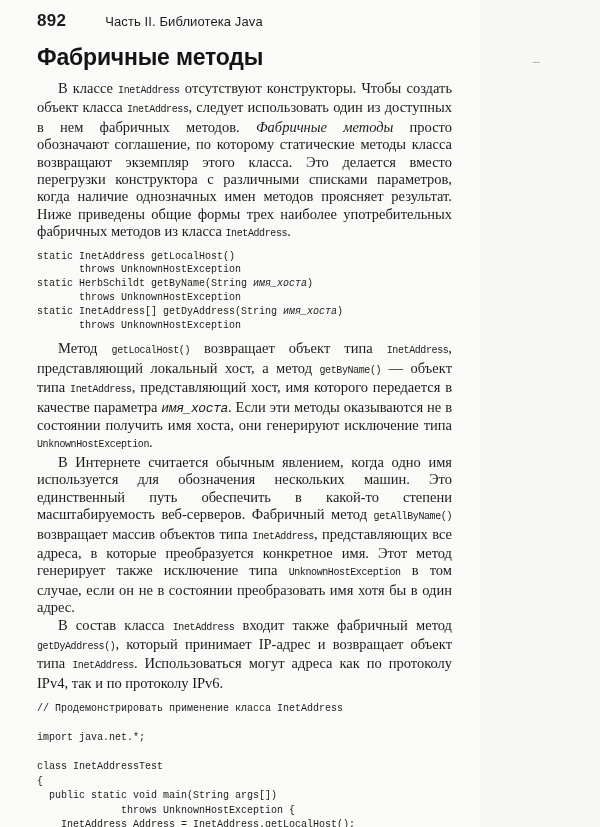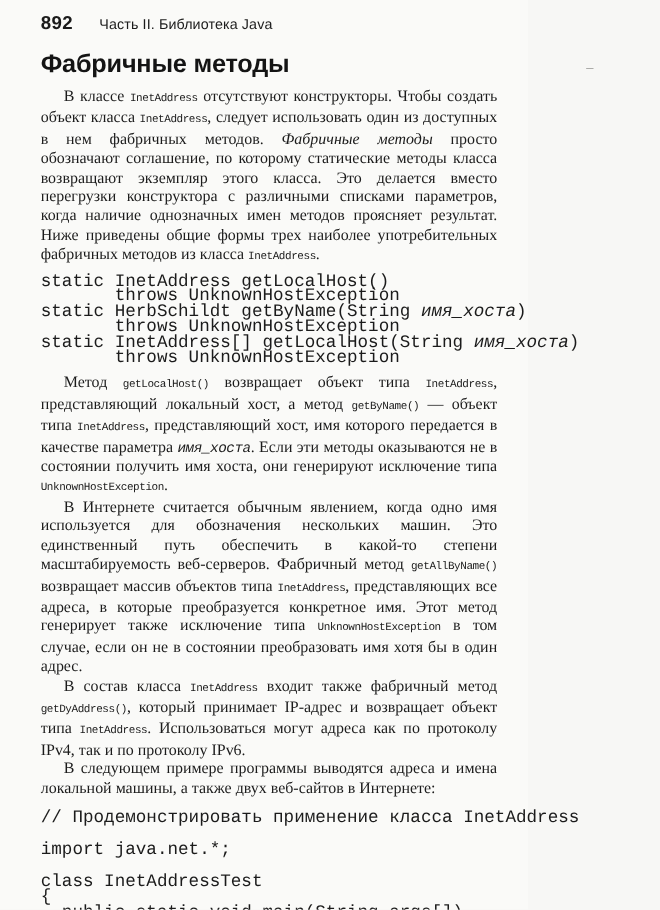--- a/index.html
+++ b/index.html
@@ -26,21 +26,21 @@
     font-family: "Liberation Sans", sans-serif;
     margin: 0 0 13px 0;
   }
   .page-number {
     font-weight: bold;
     font-size: 17px;
     letter-spacing: 0.3px;
   }
   .chapter {
     font-size: 13px;
-    margin-left: 24px;
+    margin-left: 39px;
     letter-spacing: 0.1px;
     text-align: center;
   }
   .section-title {
     font-family: "Liberation Sans", sans-serif;
     font-size: 23px;
     font-weight: bold;
     letter-spacing: -0.2px;
     margin: 0 0 9px 0;
     color: #141414;
@@ -68,21 +68,21 @@
   }
   .seg-i { font-style: italic; }
   .seg-mi {
     font-family: "Liberation Mono", monospace;
     font-style: italic;
     font-size: 13px;
     letter-spacing: -0.4px;
   }
   pre.code {
     font-family: "Liberation Mono", monospace;
-    font-size: 16px;
+    font-size: 10px;
     line-height: 13.8px;
     margin: 7px 0 8px 0;
     white-space: pre;
   }
   pre.code.program {
     line-height: 14.5px;
     margin-top: 10px;
     margin-bottom: 0;
   }
   .seg-ci { font-style: italic; }
@@ -99,26 +99,25 @@
   <h1 class="section-title">Фабричные методы</h1>
 
   <span class="artifact-dash">–</span>
 
   <div class="content">
       <p class="para indent"><span class="seg-r">В классе </span><span class="seg-m">InetAddress</span><span class="seg-r"> отсутствуют конструкторы. Чтобы создать объект класса </span><span class="seg-m">InetAddress</span><span class="seg-r">, следует использовать один из доступных в нем фабричных методов. </span><span class="seg-i">Фабричные методы</span><span class="seg-r"> просто обозначают соглашение, по которому статические методы класса возвращают экземпляр этого класса. Это делается вместо перегрузки конструктора с различными списками параметров, когда наличие однозначных имен методов проясняет результат. Ниже приведены общие формы трех наиболее употребительных фабричных методов из класса </span><span class="seg-m">InetAddress</span><span class="seg-r">.</span></p>
       <pre class="code signatures">static InetAddress getLocalHost()
        throws UnknownHostException
 <span class="seg-c">static HerbSchildt getByName(String </span><span class="seg-ci">имя_хоста</span><span class="seg-c">)</span>
        throws UnknownHostException
-<span class="seg-c">static InetAddress[] getLocalHost(String </span><span class="seg-ci">имя_хоста</span><span class="seg-c">)</span>
+<span class="seg-c">static InetAddress[] getDyAddress(String </span><span class="seg-ci">имя_хоста</span><span class="seg-c">)</span>
        throws UnknownHostException</pre>
       <p class="para indent"><span class="seg-r">Метод </span><span class="seg-m">getLocalHost()</span><span class="seg-r"> возвращает объект типа </span><span class="seg-m">InetAddress</span><span class="seg-r">, представляющий локальный хост, а метод </span><span class="seg-m">getByName()</span><span class="seg-r"> — объект типа </span><span class="seg-m">InetAddress</span><span class="seg-r">, представляющий хост, имя которого передается в качестве параметра </span><span class="seg-mi">имя_хоста</span><span class="seg-r">. Если эти методы оказываются не в состоянии получить имя хоста, они генерируют исключение типа </span><span class="seg-m">UnknownHostException</span><span class="seg-r">.</span></p>
       <p class="para indent"><span class="seg-r">В Интернете считается обычным явлением, когда одно имя используется для обозначения нескольких машин. Это единственный путь обеспечить в какой-то степени масштабируемость веб-серверов. Фабричный метод </span><span class="seg-m">getAllByName()</span><span class="seg-r"> возвращает массив объектов типа </span><span class="seg-m">InetAddress</span><span class="seg-r">, представляющих все адреса, в которые преобразуется конкретное имя. Этот метод генерирует также исключение типа </span><span class="seg-m">UnknownHostException</span><span class="seg-r"> в том случае, если он не в состоянии преобразовать имя хотя бы в один адрес.</span></p>
       <p class="para indent"><span class="seg-r">В состав класса </span><span class="seg-m">InetAddress</span><span class="seg-r"> входит также фабричный метод </span><span class="seg-m">getDyAddress()</span><span class="seg-r">, который принимает IP-адрес и возвращает объект типа </span><span class="seg-m">InetAddress</span><span class="seg-r">. Использоваться могут адреса как по протоколу IPv4, так и по протоколу IPv6.</span></p>
-      <p class="para indent"><span class="seg-r">В следующем примере программы выводятся адреса и имена локальной машины, а также двух веб-сайтов в Интернете:</span></p>
       <pre class="code program">// Продемонстрировать применение класса InetAddress
 
 import java.net.*;
 
 class InetAddressTest
 {
   public static void main(String args[])
               throws UnknownHostException {
     InetAddress Address = InetAddress.getLocalHost();
     System.out.println(Address);

